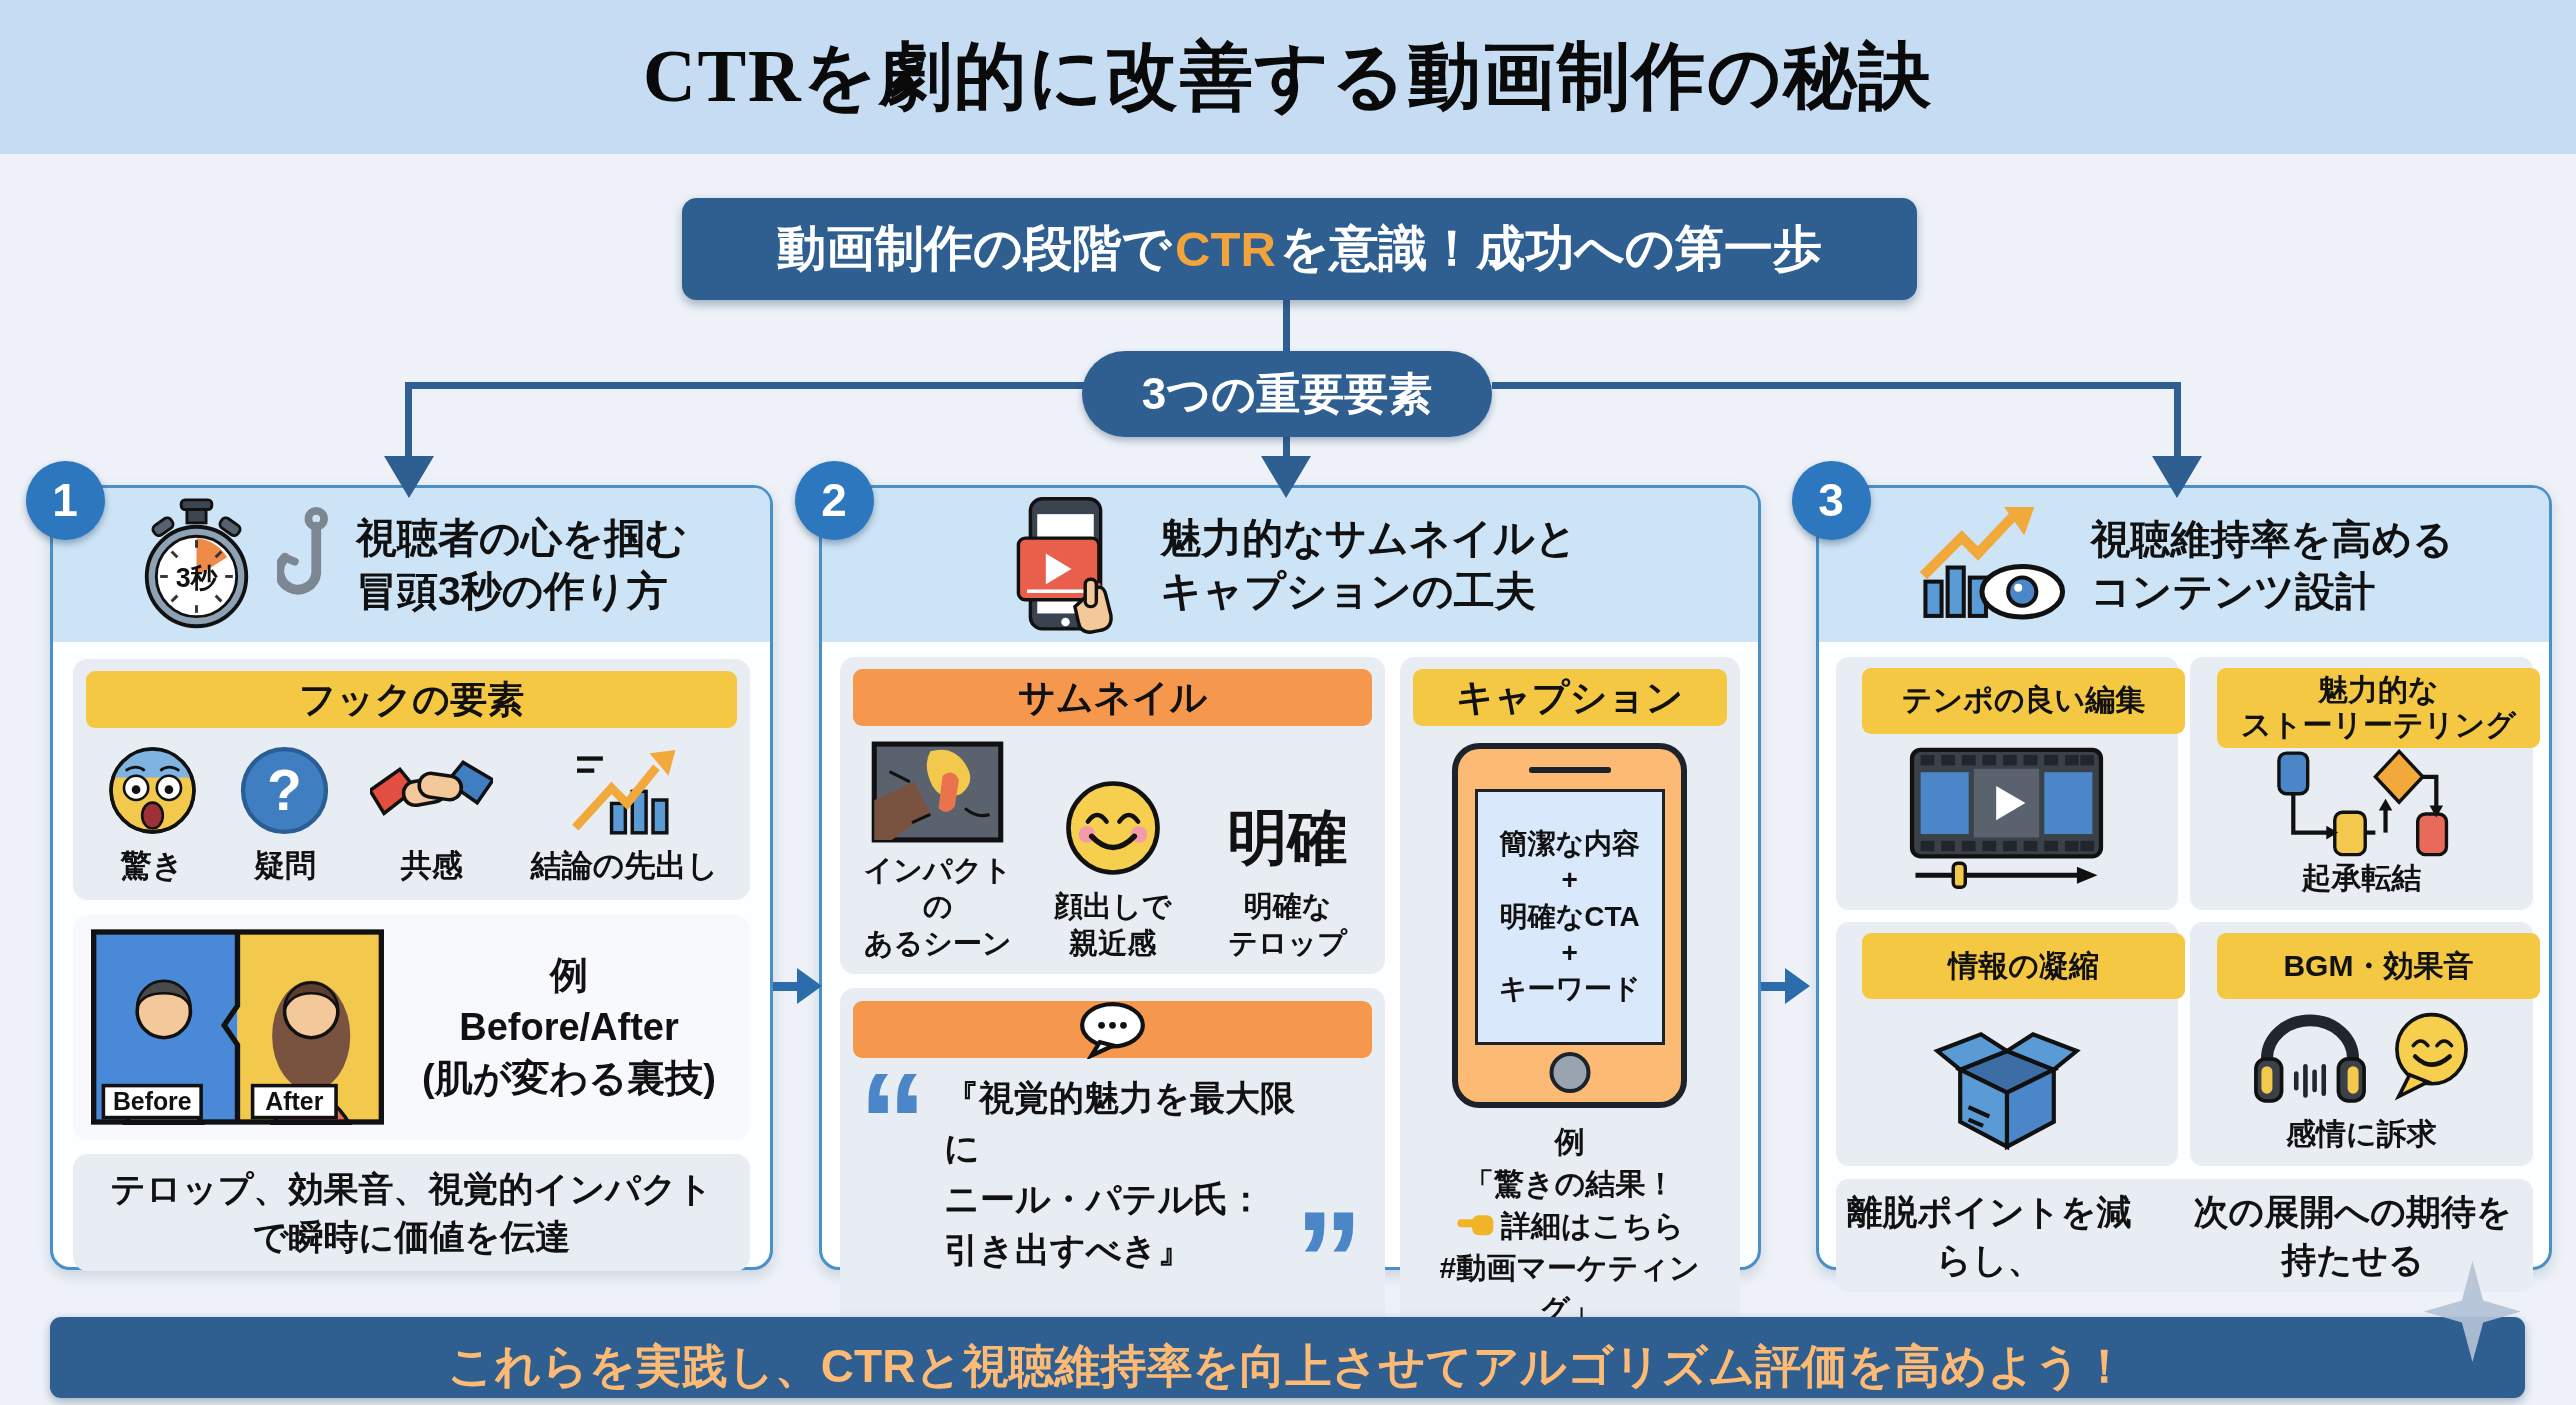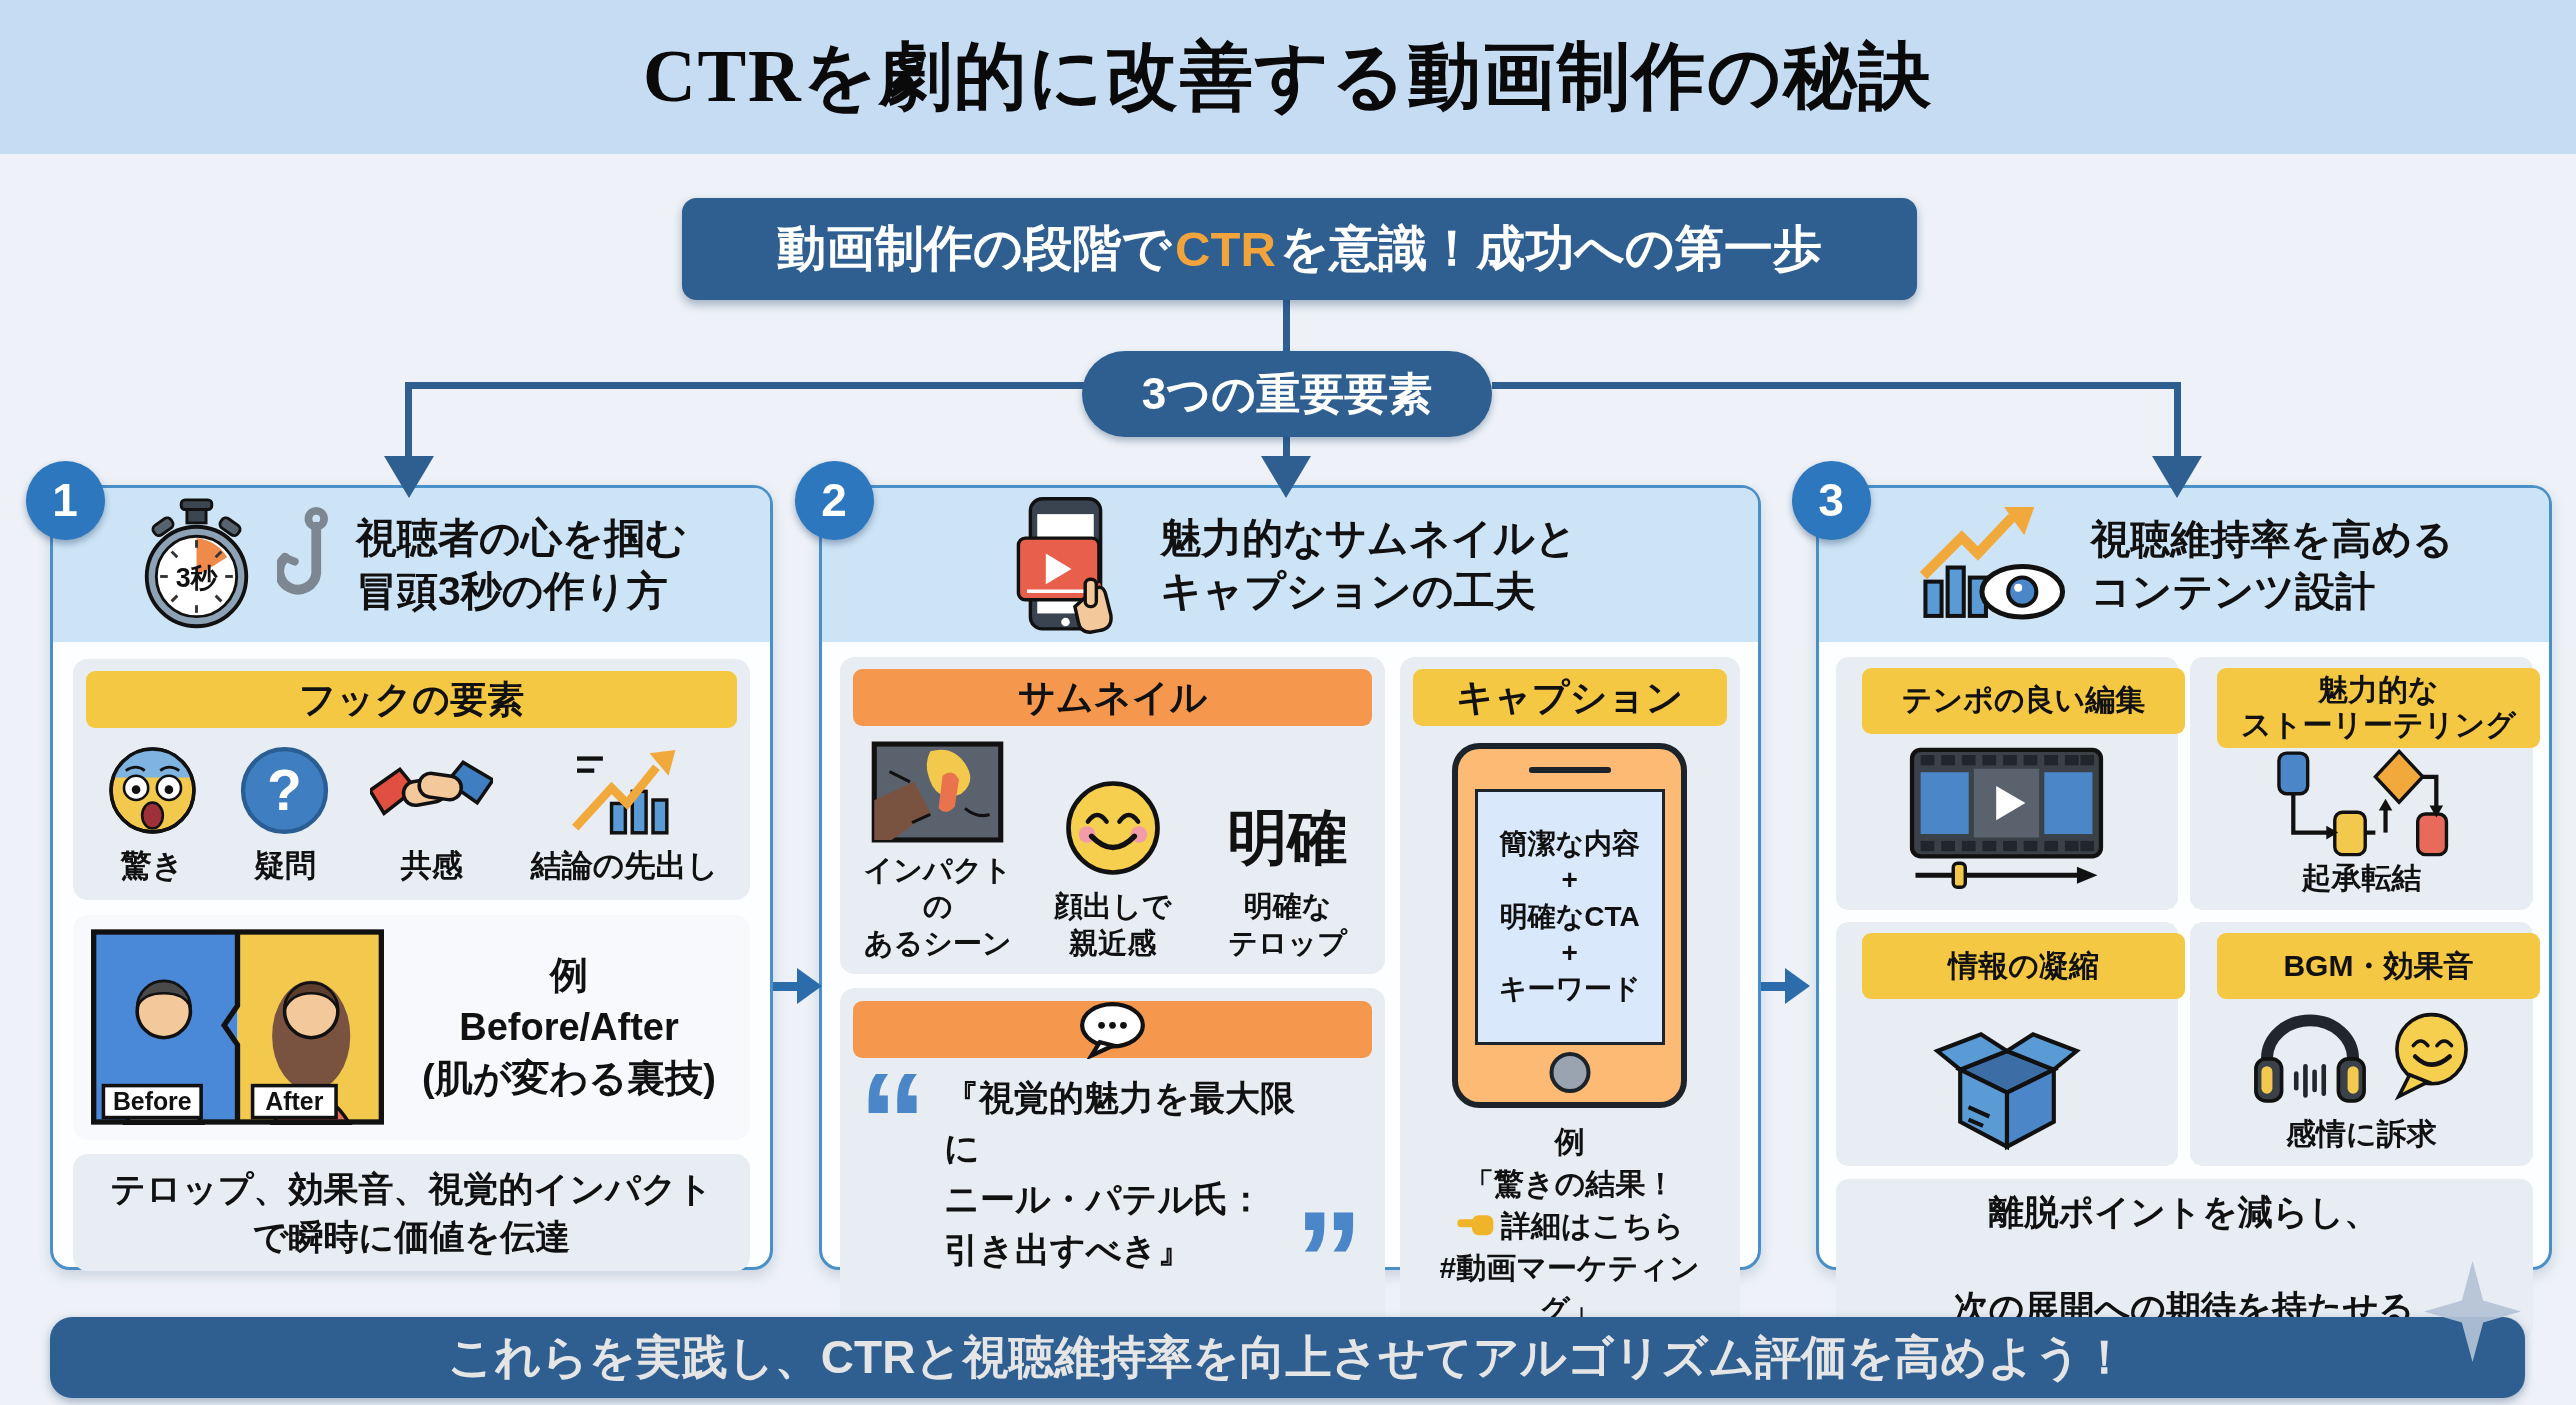--- a/index.html
+++ b/index.html
@@ -81,33 +81,33 @@
   .hand-icon{display:inline-block;vertical-align:-3.7px;margin-right:5.5px;}
 
   
   .col3-body{height:calc(100% - 154px);box-sizing:border-box;display:grid;
     grid-template-columns:1fr 1fr;grid-template-rows:1fr 1fr auto;gap:12.8px;padding:14.6px 16.5px;}
   .cell{background:#e8edf3;border-radius:12.8px;padding:11px;display:flex;flex-direction:column;align-items:center;}
   .cell .bar{width:100%;height:auto;min-height:55px;font-size:30px;line-height:1.15;
     flex-direction:column;padding:5.5px 1.8px;margin-left:34px;}
   .cell-icon{flex:1;display:flex;align-items:center;justify-content:center;gap:12.8px;}
   .cell-cap{font-size:30px;font-weight:800;}
-  .col3-note{grid-column:1 / 3;background:#e8edf3;border-radius:12.8px;display:flex;flex-direction:column;
+  .col3-note{grid-column:1 / 3;background:#e8edf3;border-radius:12.8px;display:flex;flex-direction:row;
     align-items:center;justify-content:center;font-size:35px;font-weight:800;line-height:1.35;
     text-align:center;padding:9.1px;gap:48px;}
 
   
   .flow-arrow{position:absolute;top:968px;width:51px;height:37px;z-index:3;}
   .flow-arrow .shaft{position:absolute;left:0;top:13.7px;width:25.6px;height:9.1px;background:#2d6cab;}
   .flow-arrow .head{position:absolute;left:24px;top:0;width:0;height:0;border-top:18.3px solid transparent;
     border-bottom:18.3px solid transparent;border-left:25.6px solid #2d6cab;}
 
   
   .footer{position:absolute;left:50px;top:1317px;width:2475px;height:81px;background:#2e5f90;
-    border-radius:22px;display:flex;align-items:center;justify-content:center;color:#e5e5e5;
+    border-radius:11px;display:flex;align-items:flex-end;justify-content:center;color:#fdba74;
     font-size:46px;font-weight:800;box-shadow:0 3.7px 9.1px rgba(30,60,100,.35);z-index:2;}
   .sparkle{position:absolute;left:2424px;top:1261px;width:97px;height:101px;background:#b3c2d6;
     clip-path:polygon(50% 0%,61% 39%,100% 50%,61% 61%,50% 100%,39% 61%,0% 50%,39% 39%);
     z-index:3;opacity:.92;}
 </style>
 </head>
 <body>
 
 <div class="canvas">
 

